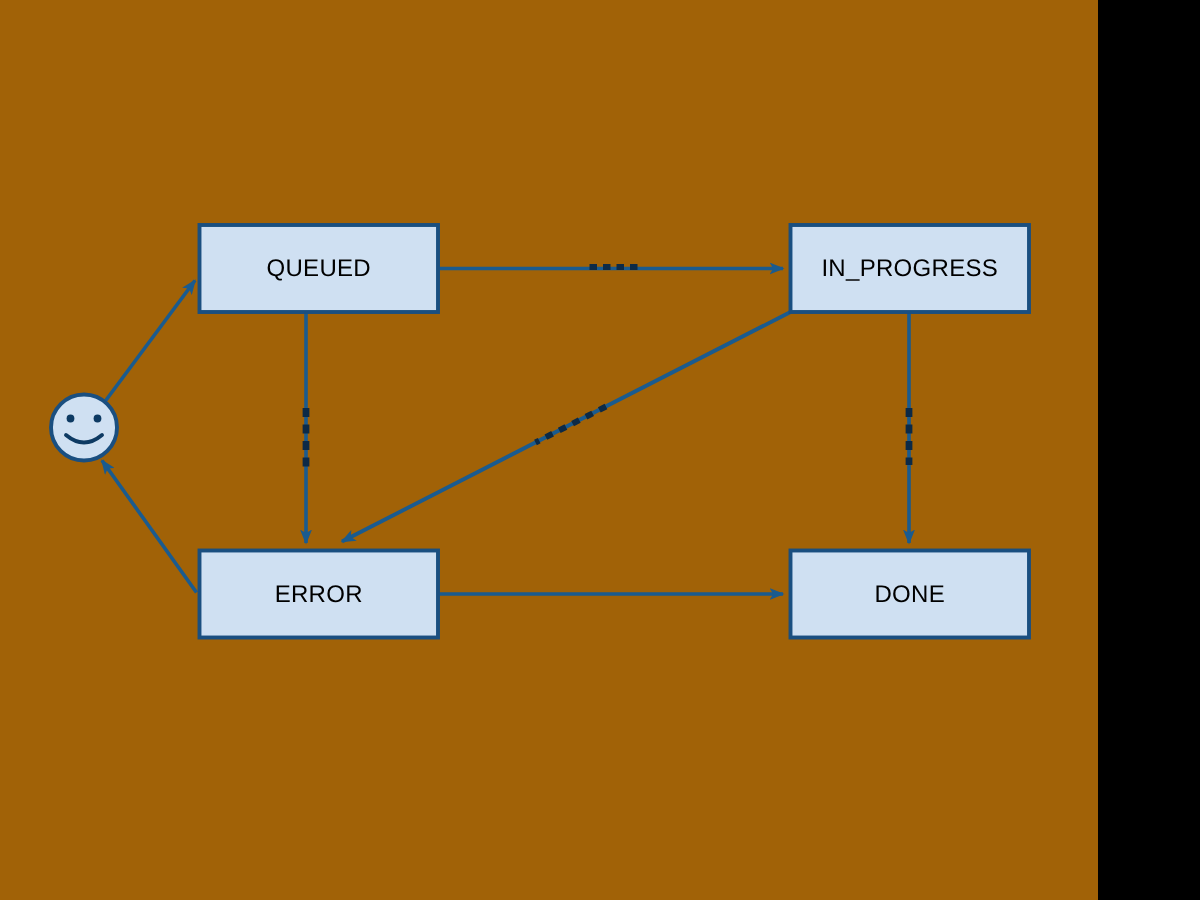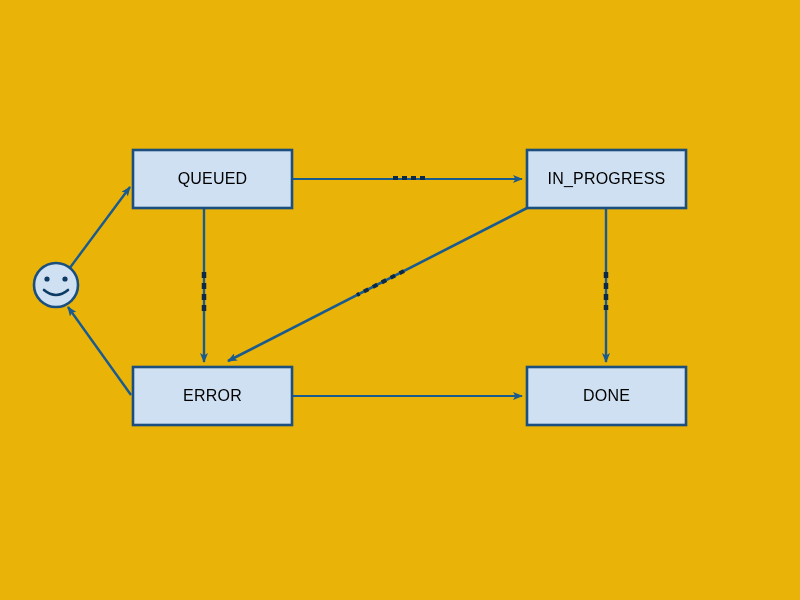--- a/index.html
+++ b/index.html
@@ -3,23 +3,23 @@
 <meta charset="utf-8">
 <title>State Diagram</title>
 <style>
   html, body {
     margin: 0;
     padding: 0;
     background: #000000;
   }
   #canvas {
     position: relative;
-    width: 800px;
+    width: 732px;
     height: 600px;
-    background: #eab308;
+    background: #a16207;
     overflow: hidden;
     font-family: "Liberation Sans", "DejaVu Sans", sans-serif;
   }
   #diagram-svg {
     position: absolute;
     left: 0;
     top: 0;
     width: 800px;
     height: 600px;
   }

